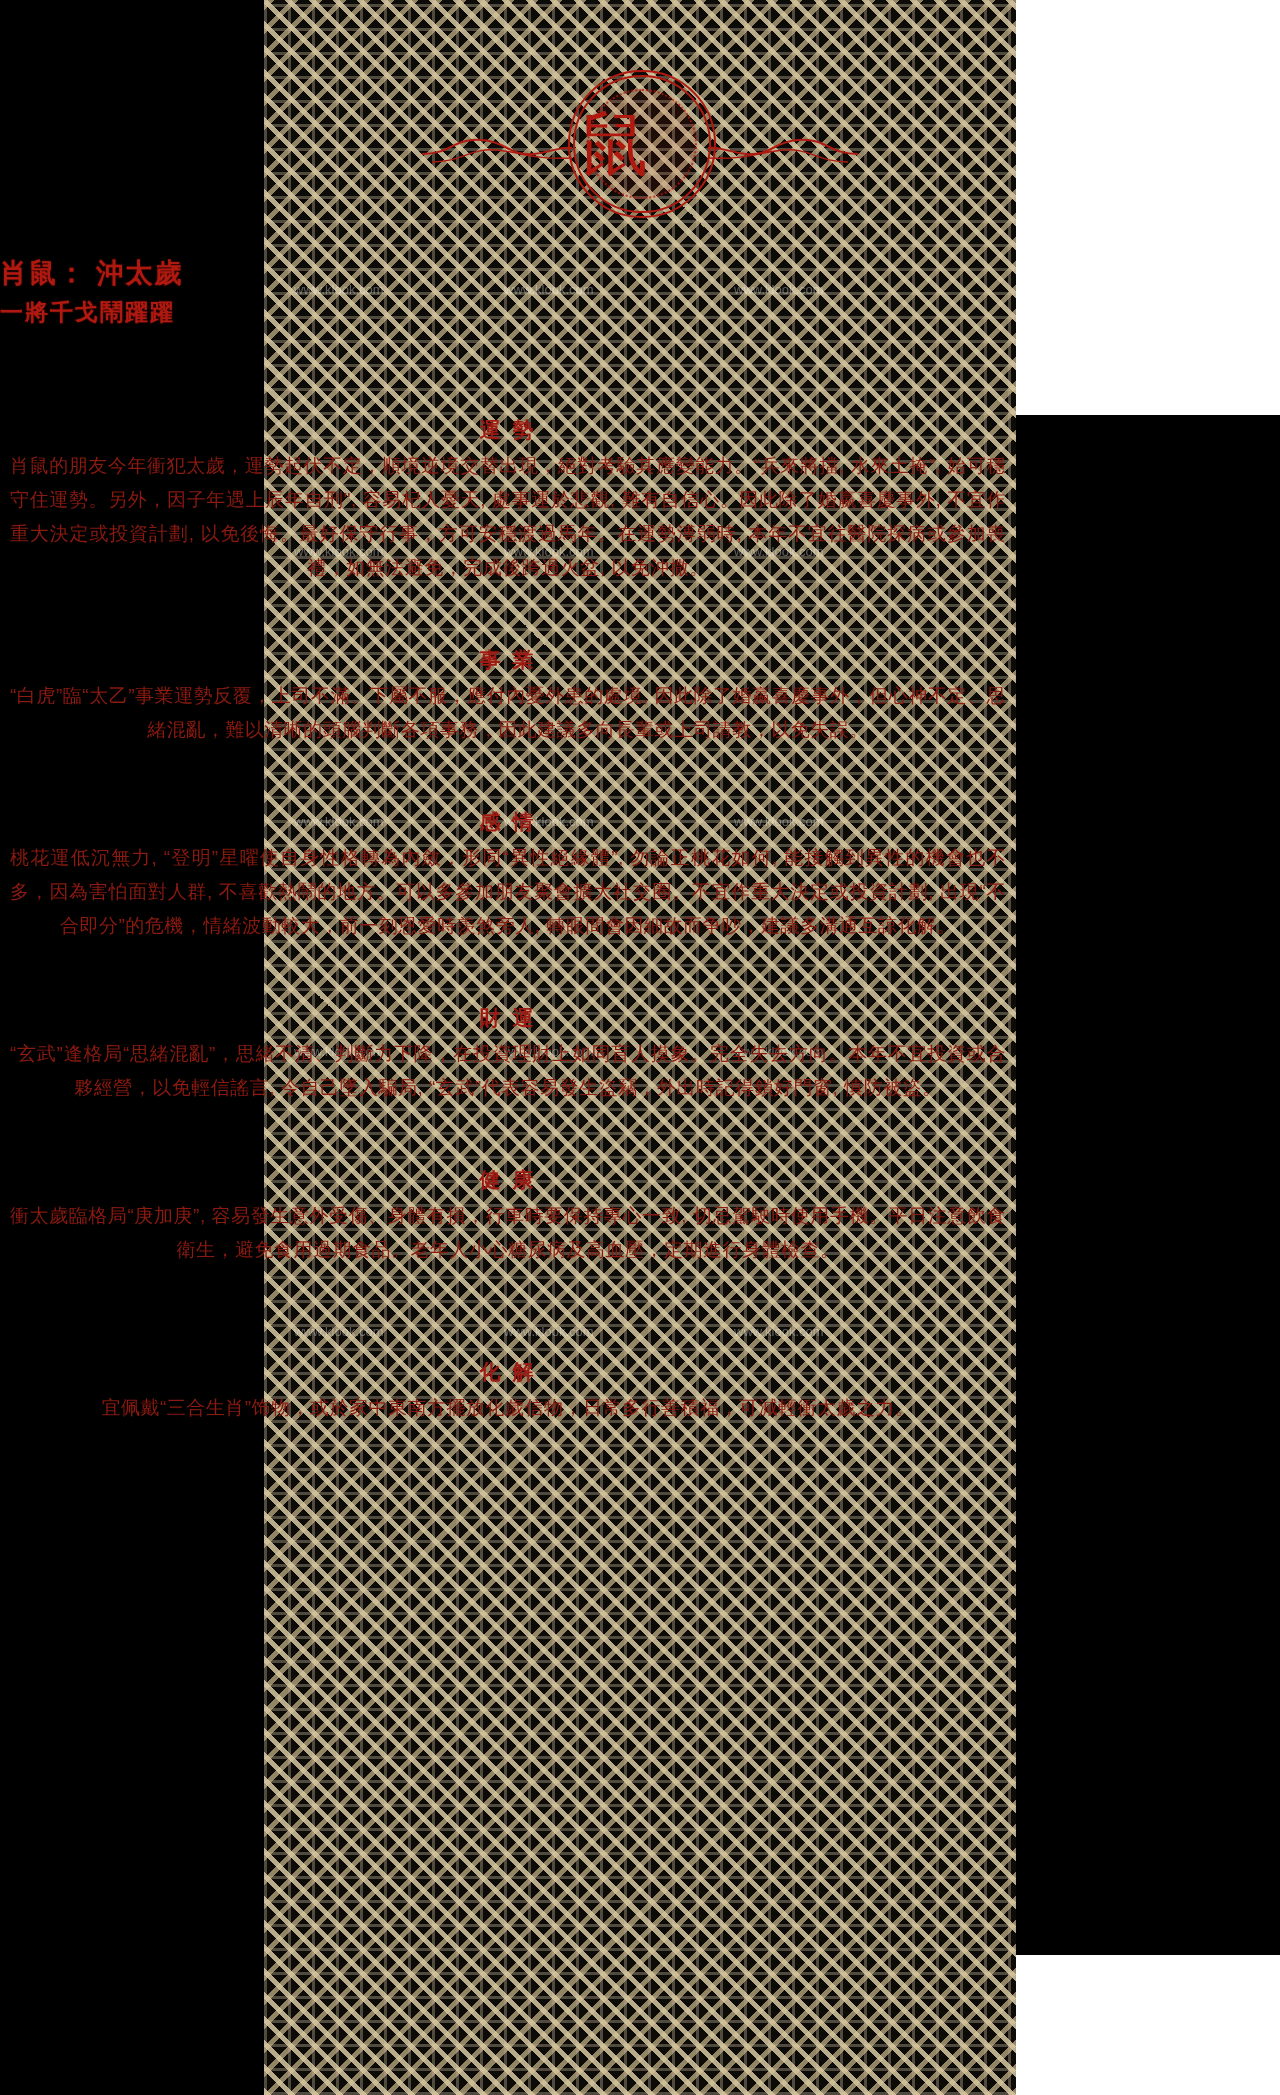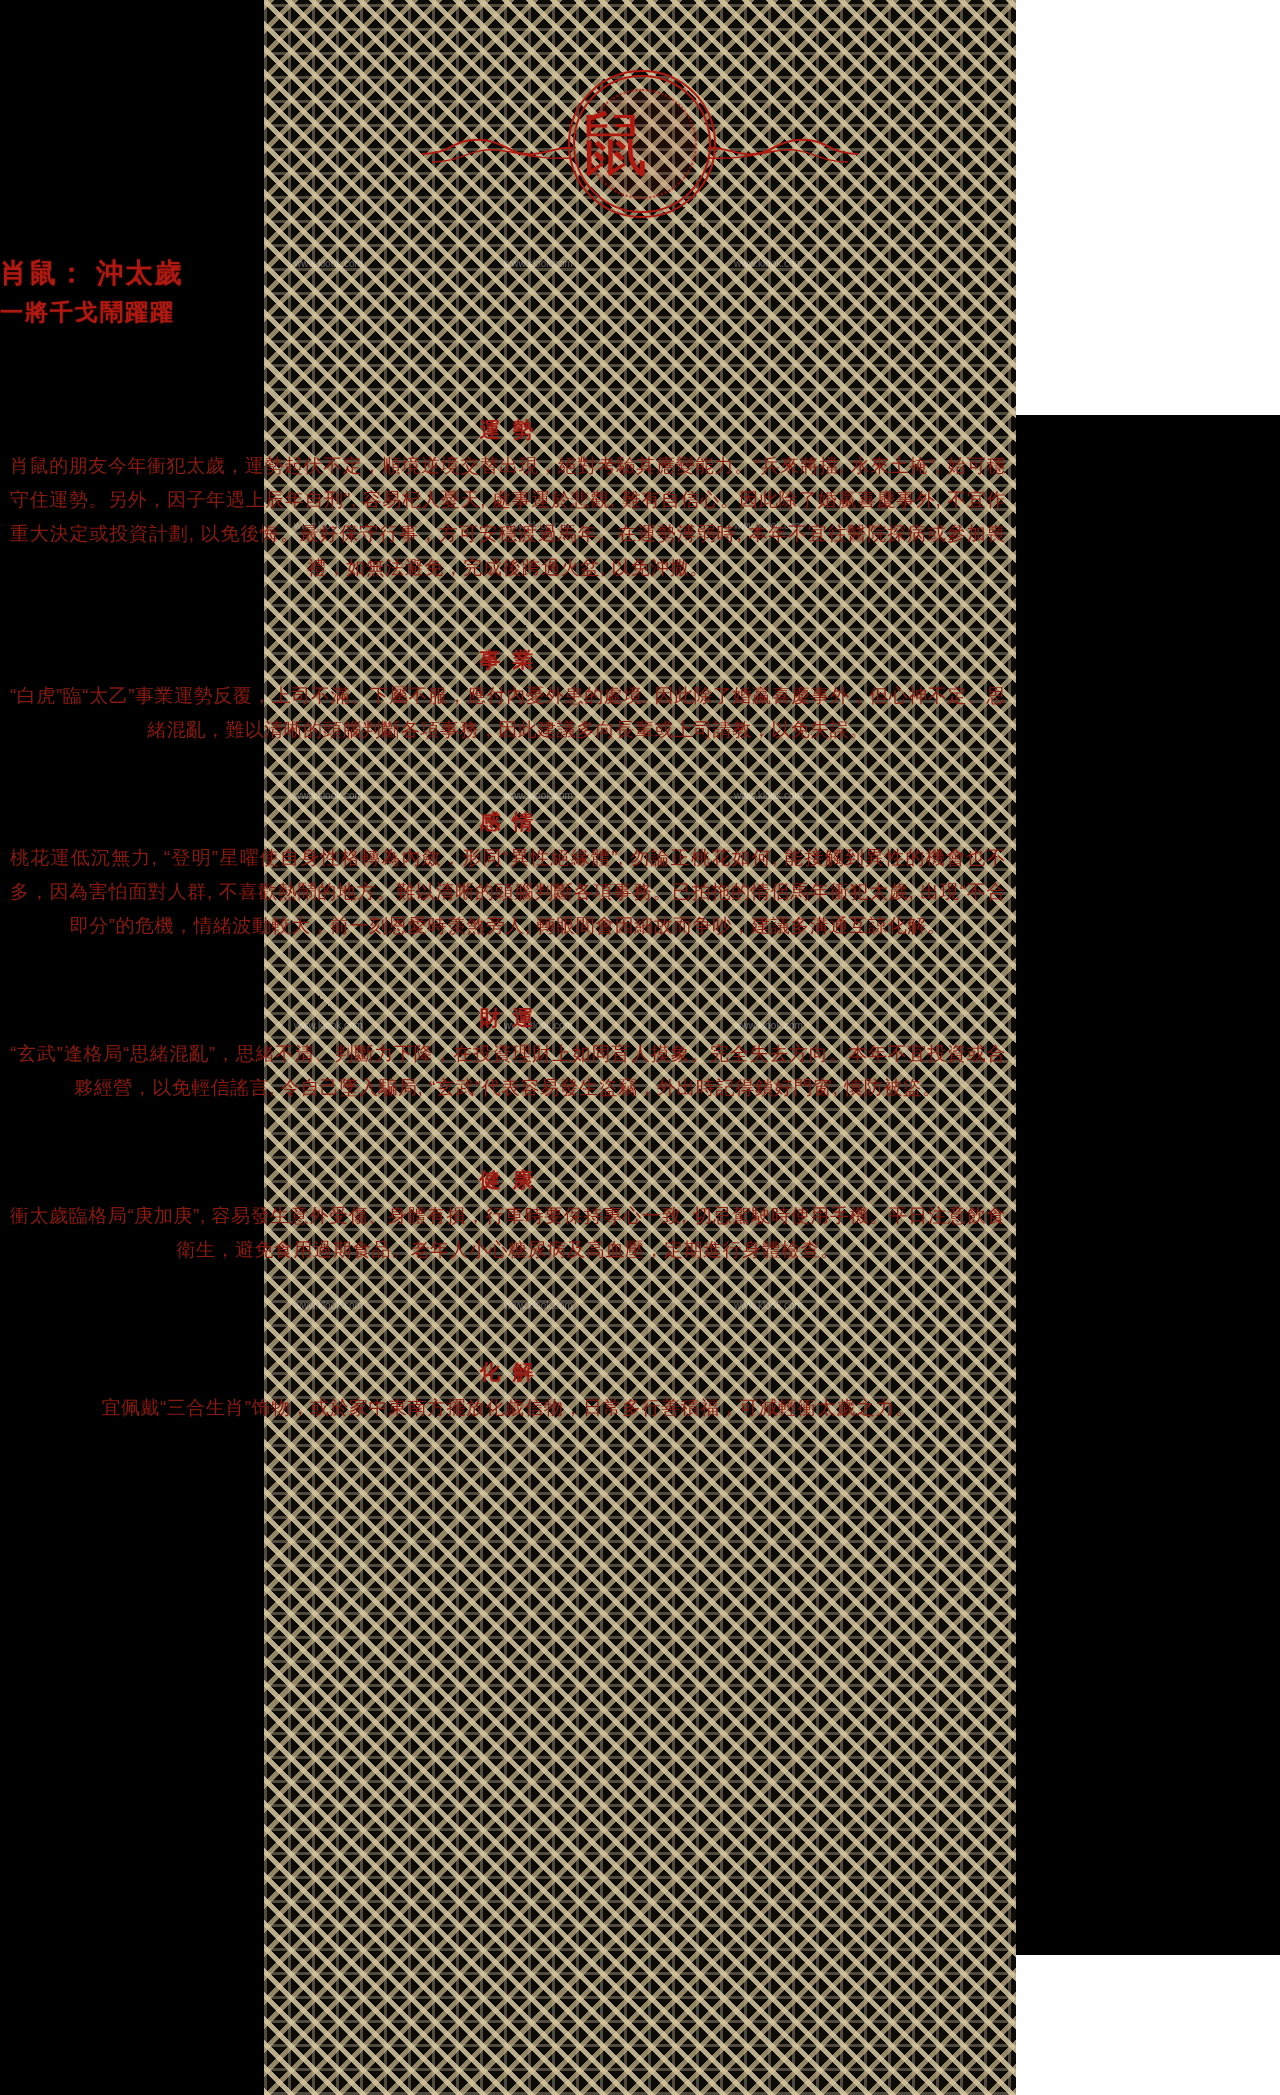--- a/index.html
+++ b/index.html
@@ -164,24 +164,25 @@
   
   .watermarks {
     position: absolute;
     left: 264px; top: 0;
     width: 752px; height: 2095px;
     z-index: 2;
     pointer-events: none;
   }
   .wm {
     position: absolute;
-    font-size: 10px;
+    font-size: 13px;
     color: rgba(255,255,255,0.35);
     font-family: "Liberation Sans", sans-serif;
     white-space: nowrap;
+    margin-top: 24px;
   }
 </style>
 </head>
 <body>
 
 <div class="weave-band"></div>
 <div class="paper-gap top-right"></div>
 <div class="paper-gap bottom-right"></div>
 
 <div class="watermarks">
@@ -237,21 +238,21 @@
 
   <div class="section">
     <div class="section-head">事 業</div>
     <div class="para">“白虎”臨“太乙”事業運勢反覆，上司不滿、下屬不服，應付內憂外患的處境, 因此除了婚嬴喜慶事外，但心神不定、思緒混亂，難以清晰的頭腦判斷各項事務，因此建議多向長輩或上司請教，以免失誤。</div>
   </div>
 
   <div class="spacer-sm"></div>
 
   <div class="section">
     <div class="section-head">感 情</div>
-    <div class="para">桃花運低沉無力, “登明”星曜使自身性格轉為內斂，形同“異性絕緣體”, 勿論正桃花如何, 能接觸到異性的機會也不多，因為害怕面對人群, 不喜歡熱鬧的地方。難以清晰的頭腦判斷各項事務。已拍拖的情侶馬年衝犯太歲, 出現“不合即分”的危機，情緒波動較大，前一刻恩愛時羡煞旁人, 轉眼間會因細故而争吵，建議多溝通互諒化解。</div>
+    <div class="para">桃花運低沉無力, “登明”星曜使自身性格轉為內斂，形同“異性絕緣體”, 勿論正桃花如何, 能接觸到異性的機會也不多，因為害怕面對人群, 不喜歡熱鬧的地方。可以多參加朋友聚會擴大社交圈。不宜作重大決定或投資計劃, 出現“不合即分”的危機，情緒波動較大，前一刻恩愛時羡煞旁人, 轉眼間會因細故而争吵，建議多溝通互諒化解。</div>
   </div>
 
   <div class="spacer-sm"></div>
 
   <div class="section">
     <div class="section-head">財 運</div>
     <div class="para">“玄武”逢格局“思緒混亂”，思緒不清、判斷力下降，在投資理財上如同盲人摸象。完全失去方向。本年不宜投資或合夥經營，以免輕信謠言, 令自己墜入騙局, “玄武”代表容易發生盜竊，外出時記得鎖好門窗, 慎防被盜。</div>
   </div>
 
   <div class="spacer-sm"></div>

